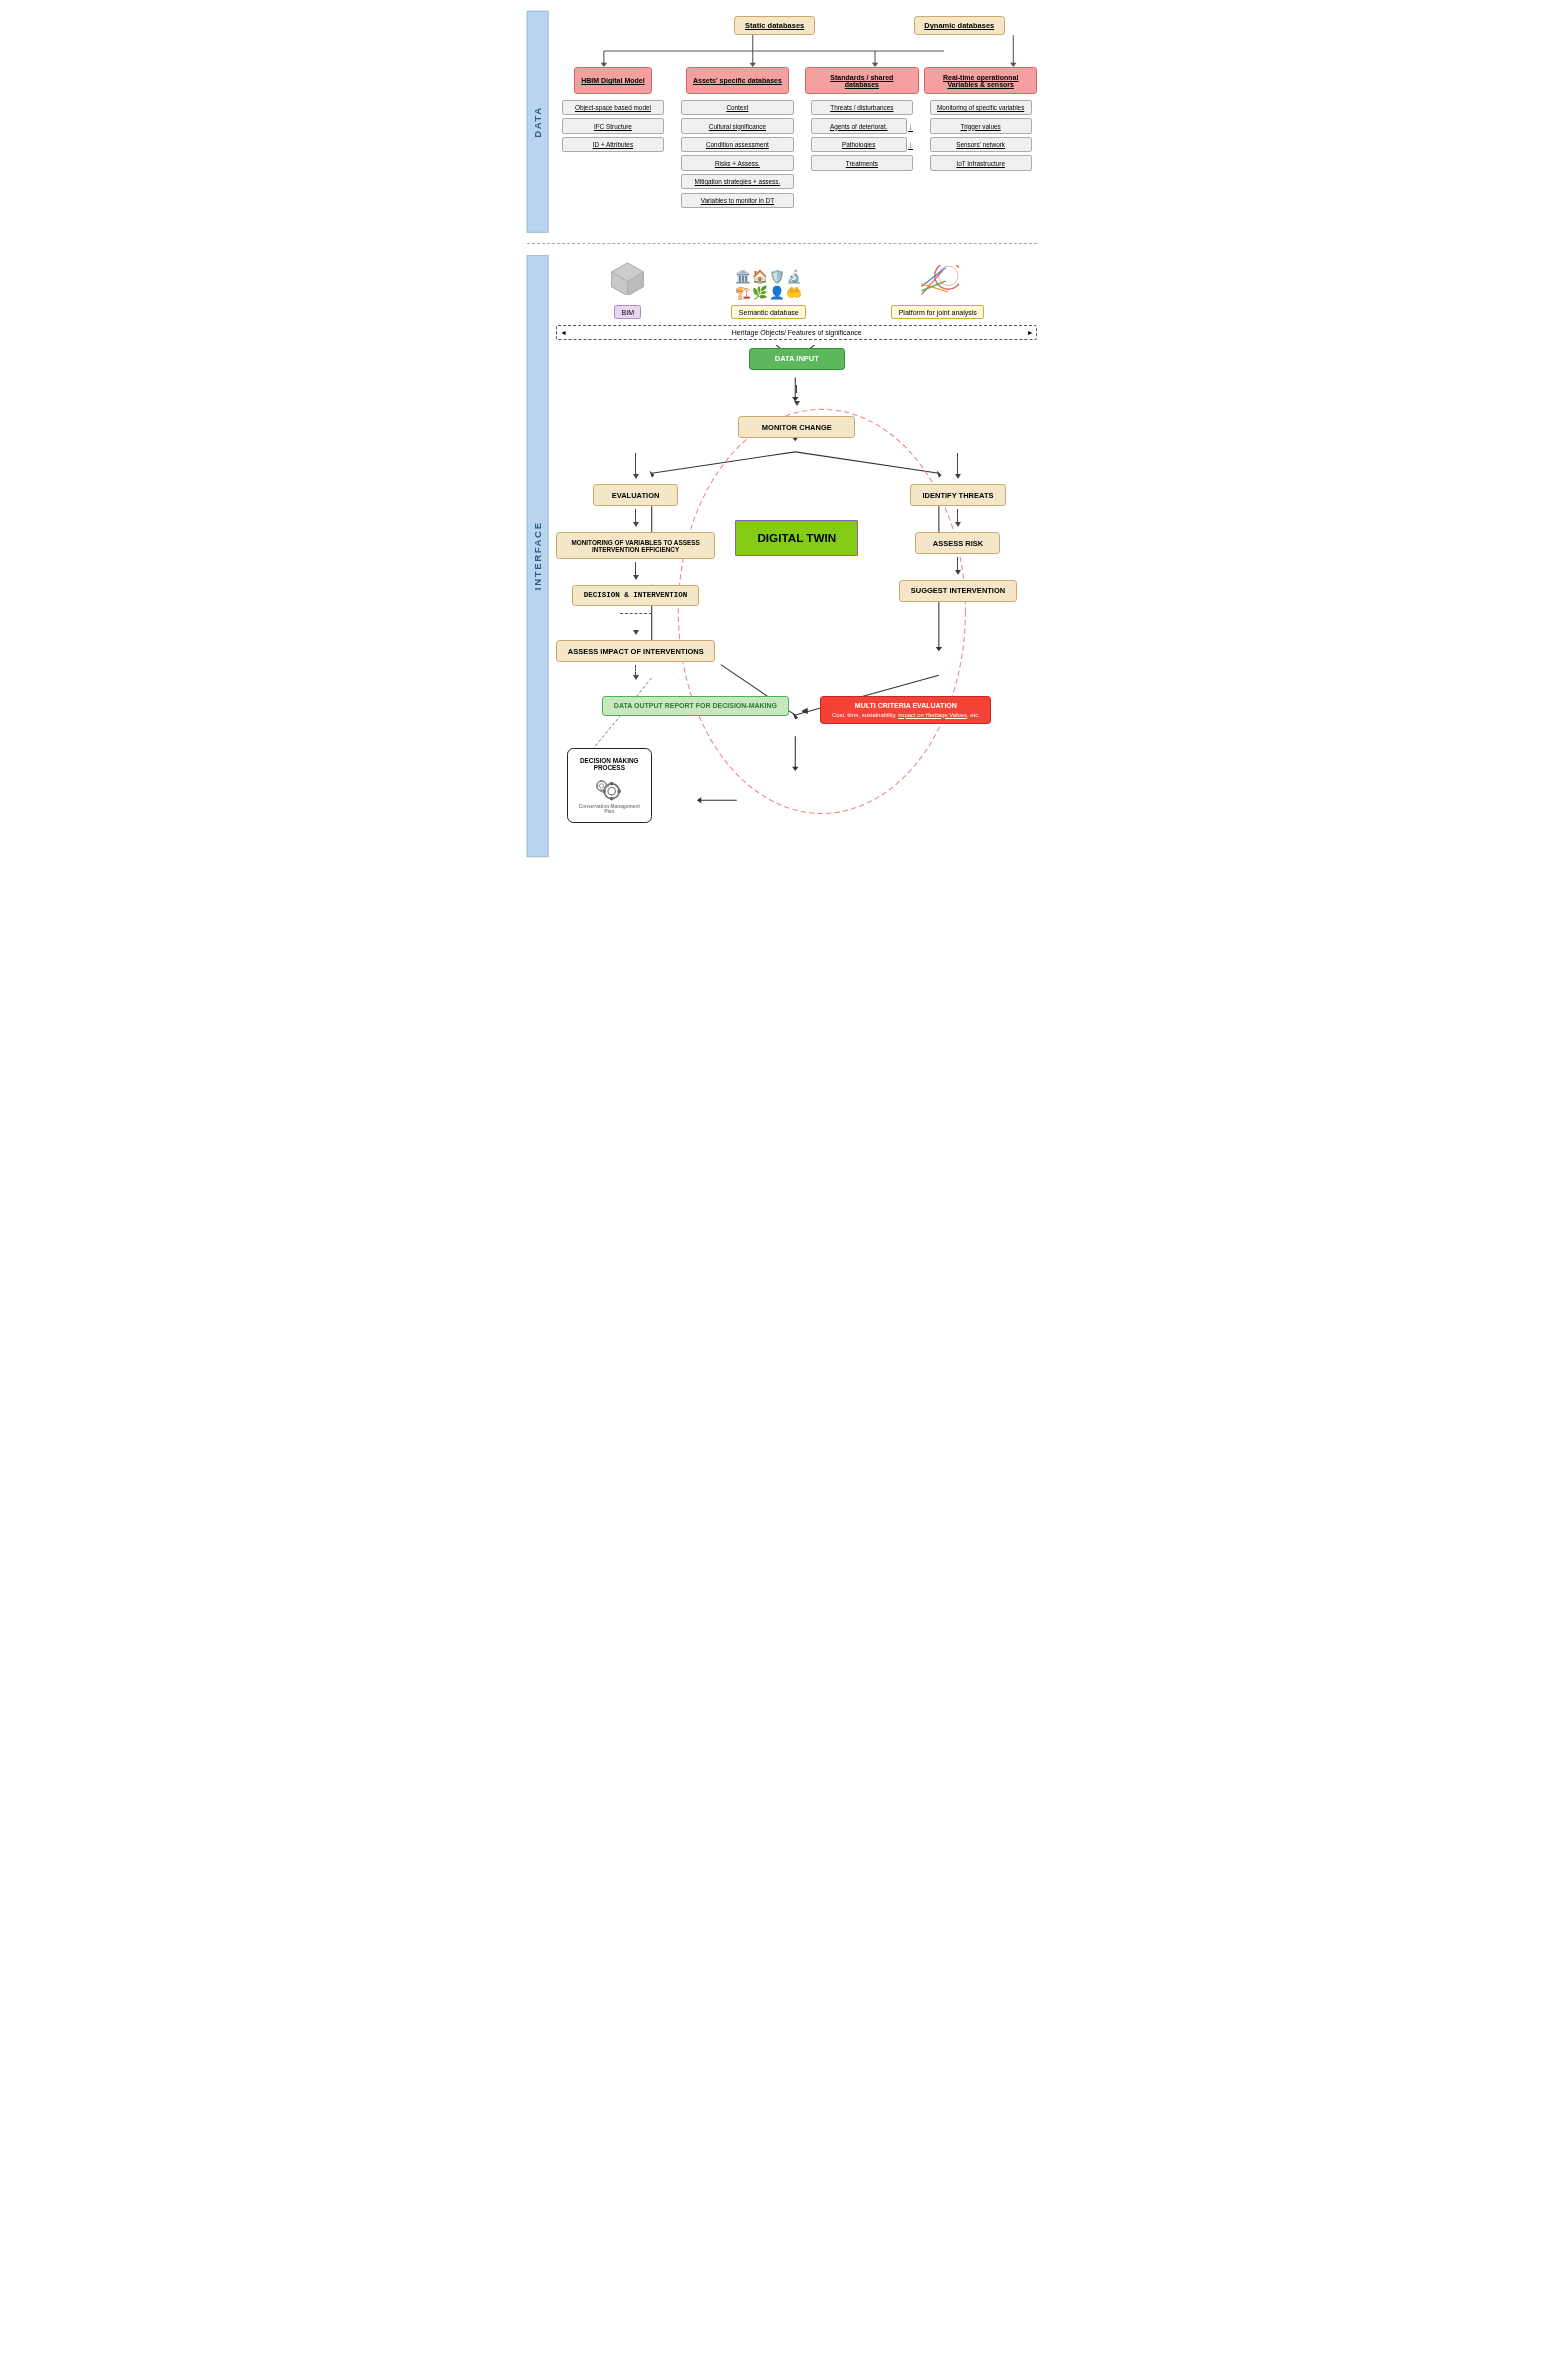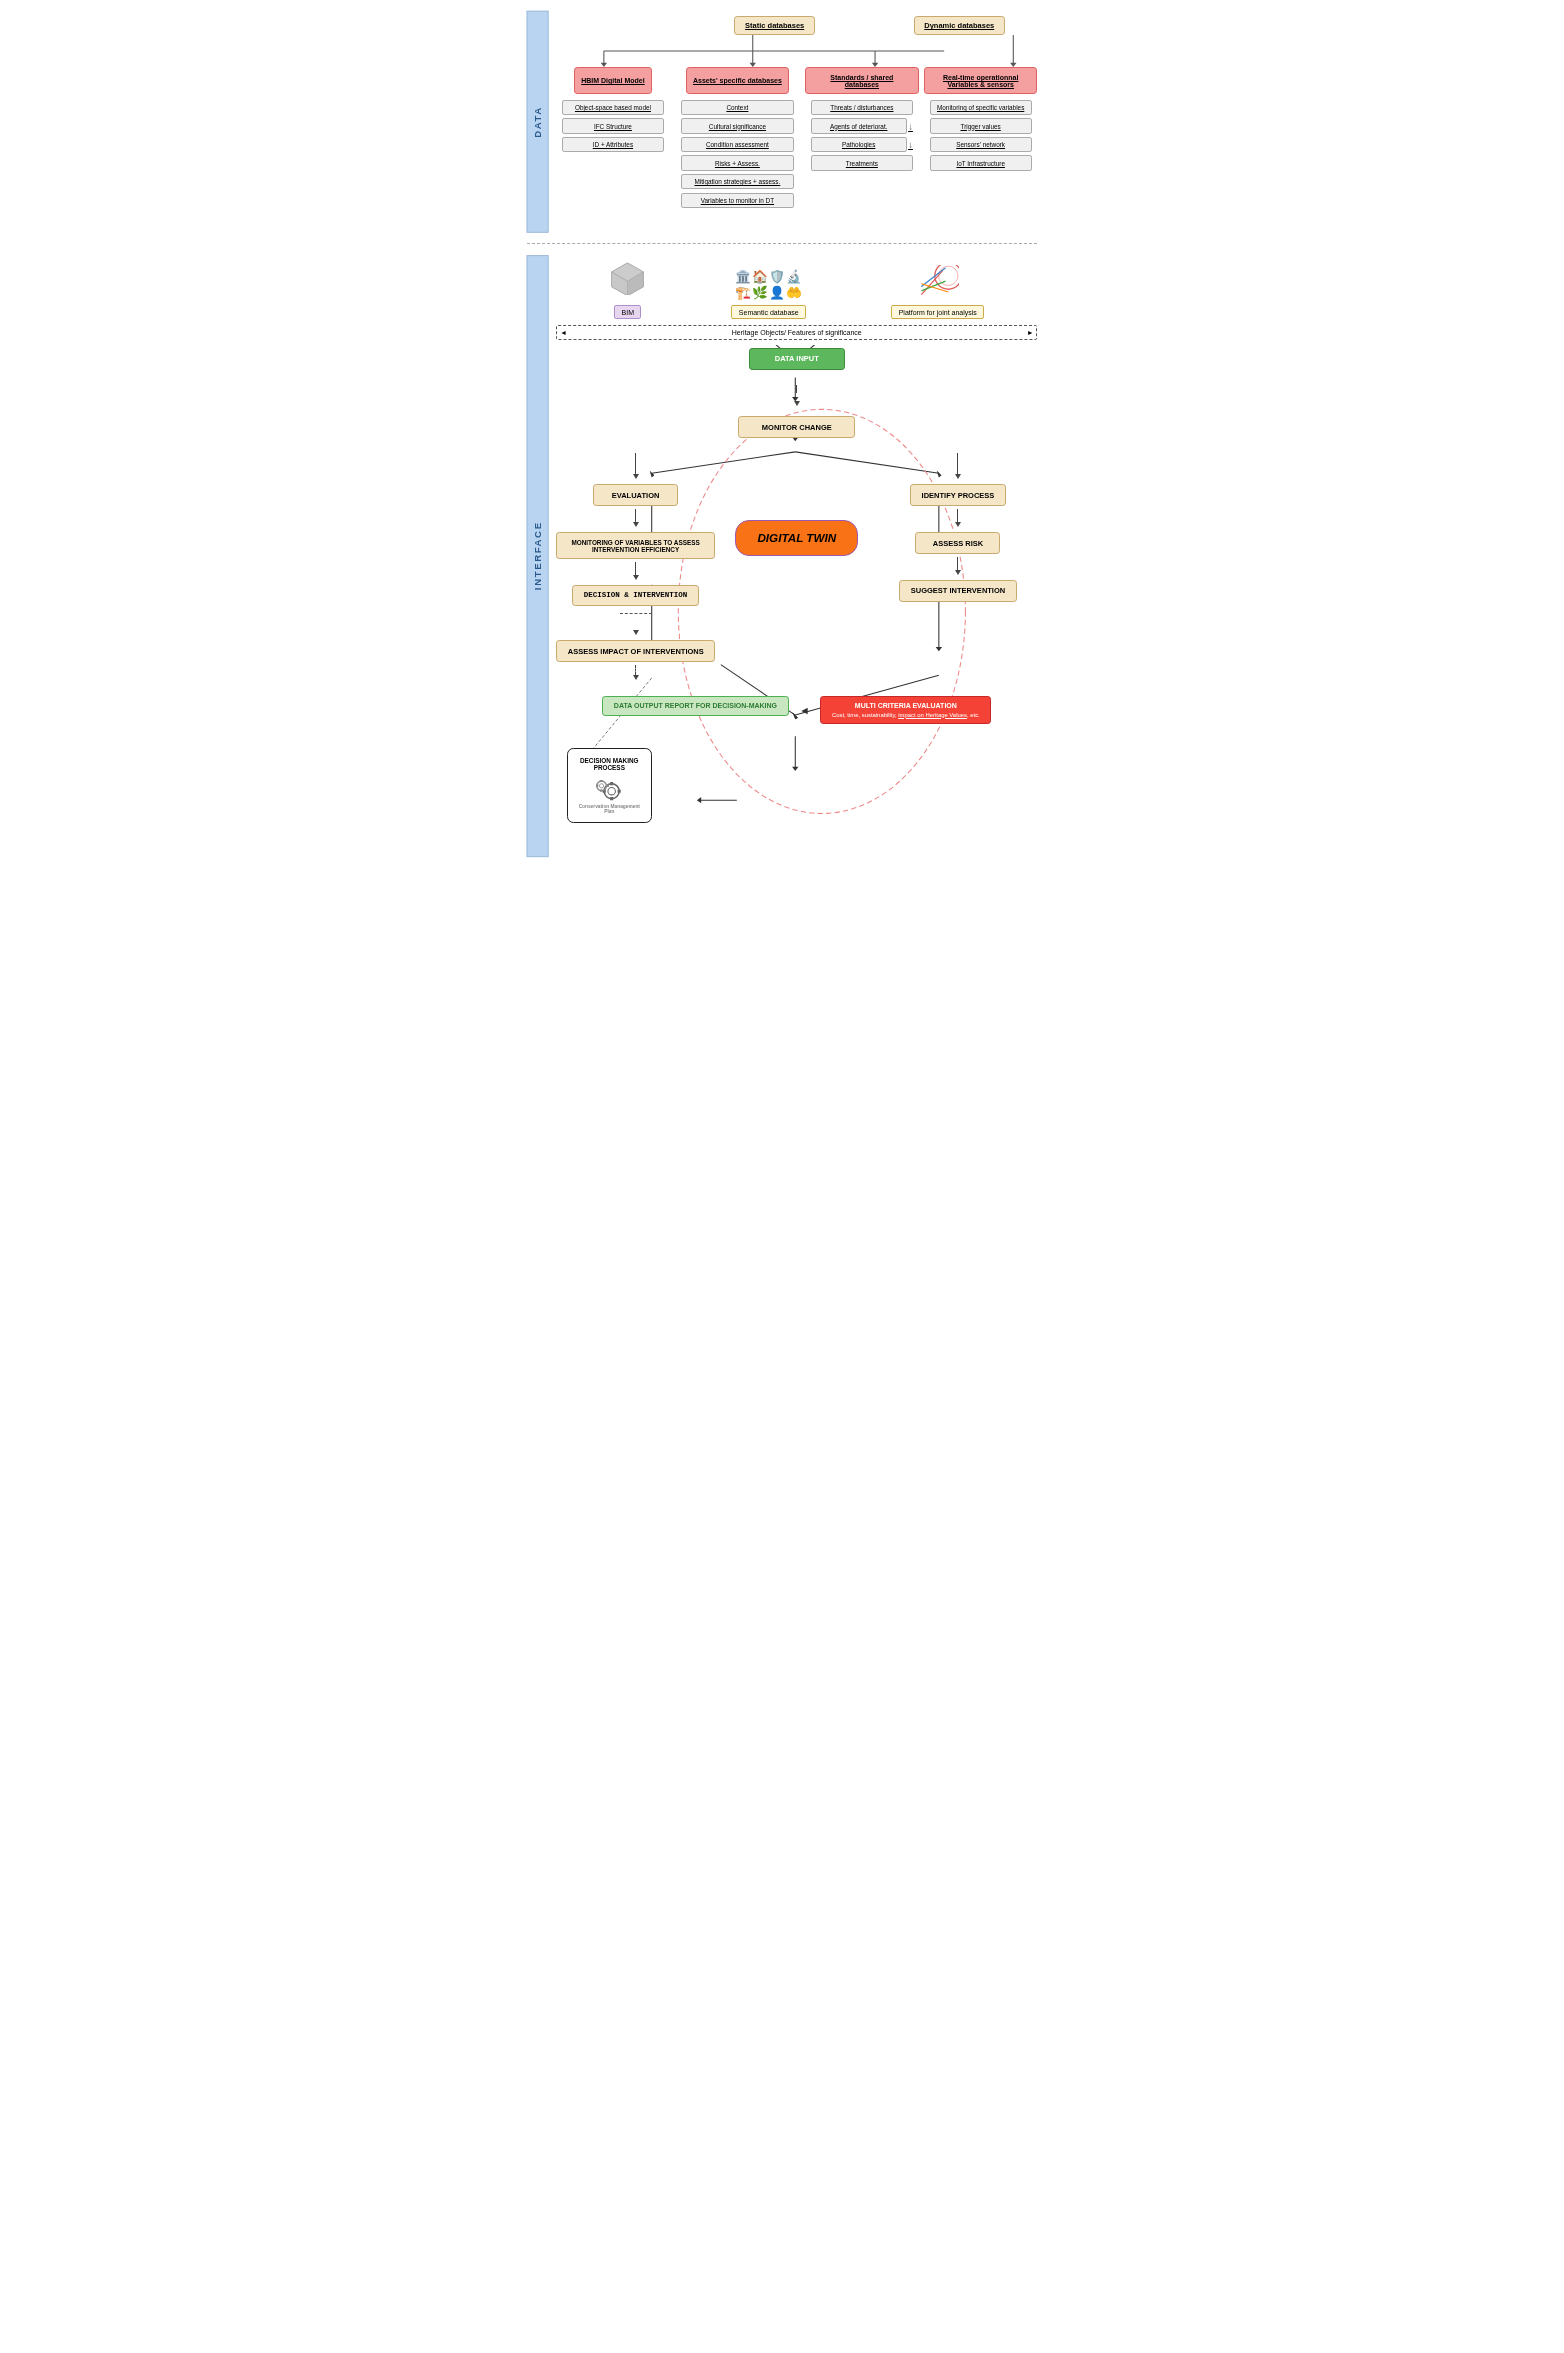--- a/index.html
+++ b/index.html
@@ -160,26 +160,25 @@
     .flow-box.green-filled {
       background: #5db85d;
       color: white;
       border: 1.1px solid #3a8a3a;
     }
     .flow-box.tan {
       background: #f5e6c8;
       border: 0.8px solid #c8a96e;
     }
     .flow-box.purple-outline {
-      background: #f97316;
+      background: #84cc16;
       border: 1.1px solid #9b59b6;
       font-size: 11.7px;
       padding: 10.6px 21px;
-      border-radius: 14px;
-      font-style: italic;
+      border-radius: 1px;
     }
     .flow-box.red-filled {
       background: #f44336;
       color: white;
       border: 1.1px solid #c62828;
     }
     .flow-box.green-outline {
       background: #c8e6c0;
       border: 1.1px solid #4caf50;
       color: #2e7d32;
@@ -453,21 +452,21 @@
             </div>
           </div>
 
           <div style="display:flex; flex-direction:column; align-items:center; width:33%; padding-top:64px;">
             <div class="flow-box purple-outline">DIGITAL TWIN</div>
           </div>
 
           <div style="display:flex; flex-direction:column; align-items:center; width:33%;">
             <div style="height:21px; border-left:1.1px solid #444; margin-bottom:0;"></div>
             <div class="arrow-head-down" style="margin-bottom:2.7px;"></div>
-            <div class="flow-box tan" style="min-width:96px;">IDENTIFY PROCESS</div>
+            <div class="flow-box tan" style="min-width:96px;">IDENTIFY THREATS</div>
             <div style="height:13.3px; border-left:1.1px solid #444;"></div>
             <div class="arrow-head-down" style="margin-bottom:2.7px;"></div>
             <div class="flow-box tan" style="min-width:85px;">ASSESS RISK</div>
             <div style="height:13.3px; border-left:1.1px solid #444;"></div>
             <div class="arrow-head-down" style="margin-bottom:2.7px;"></div>
             <div class="flow-box tan" style="min-width:96px;">SUGGEST INTERVENTION</div>
           </div>
 
         </div>
 

